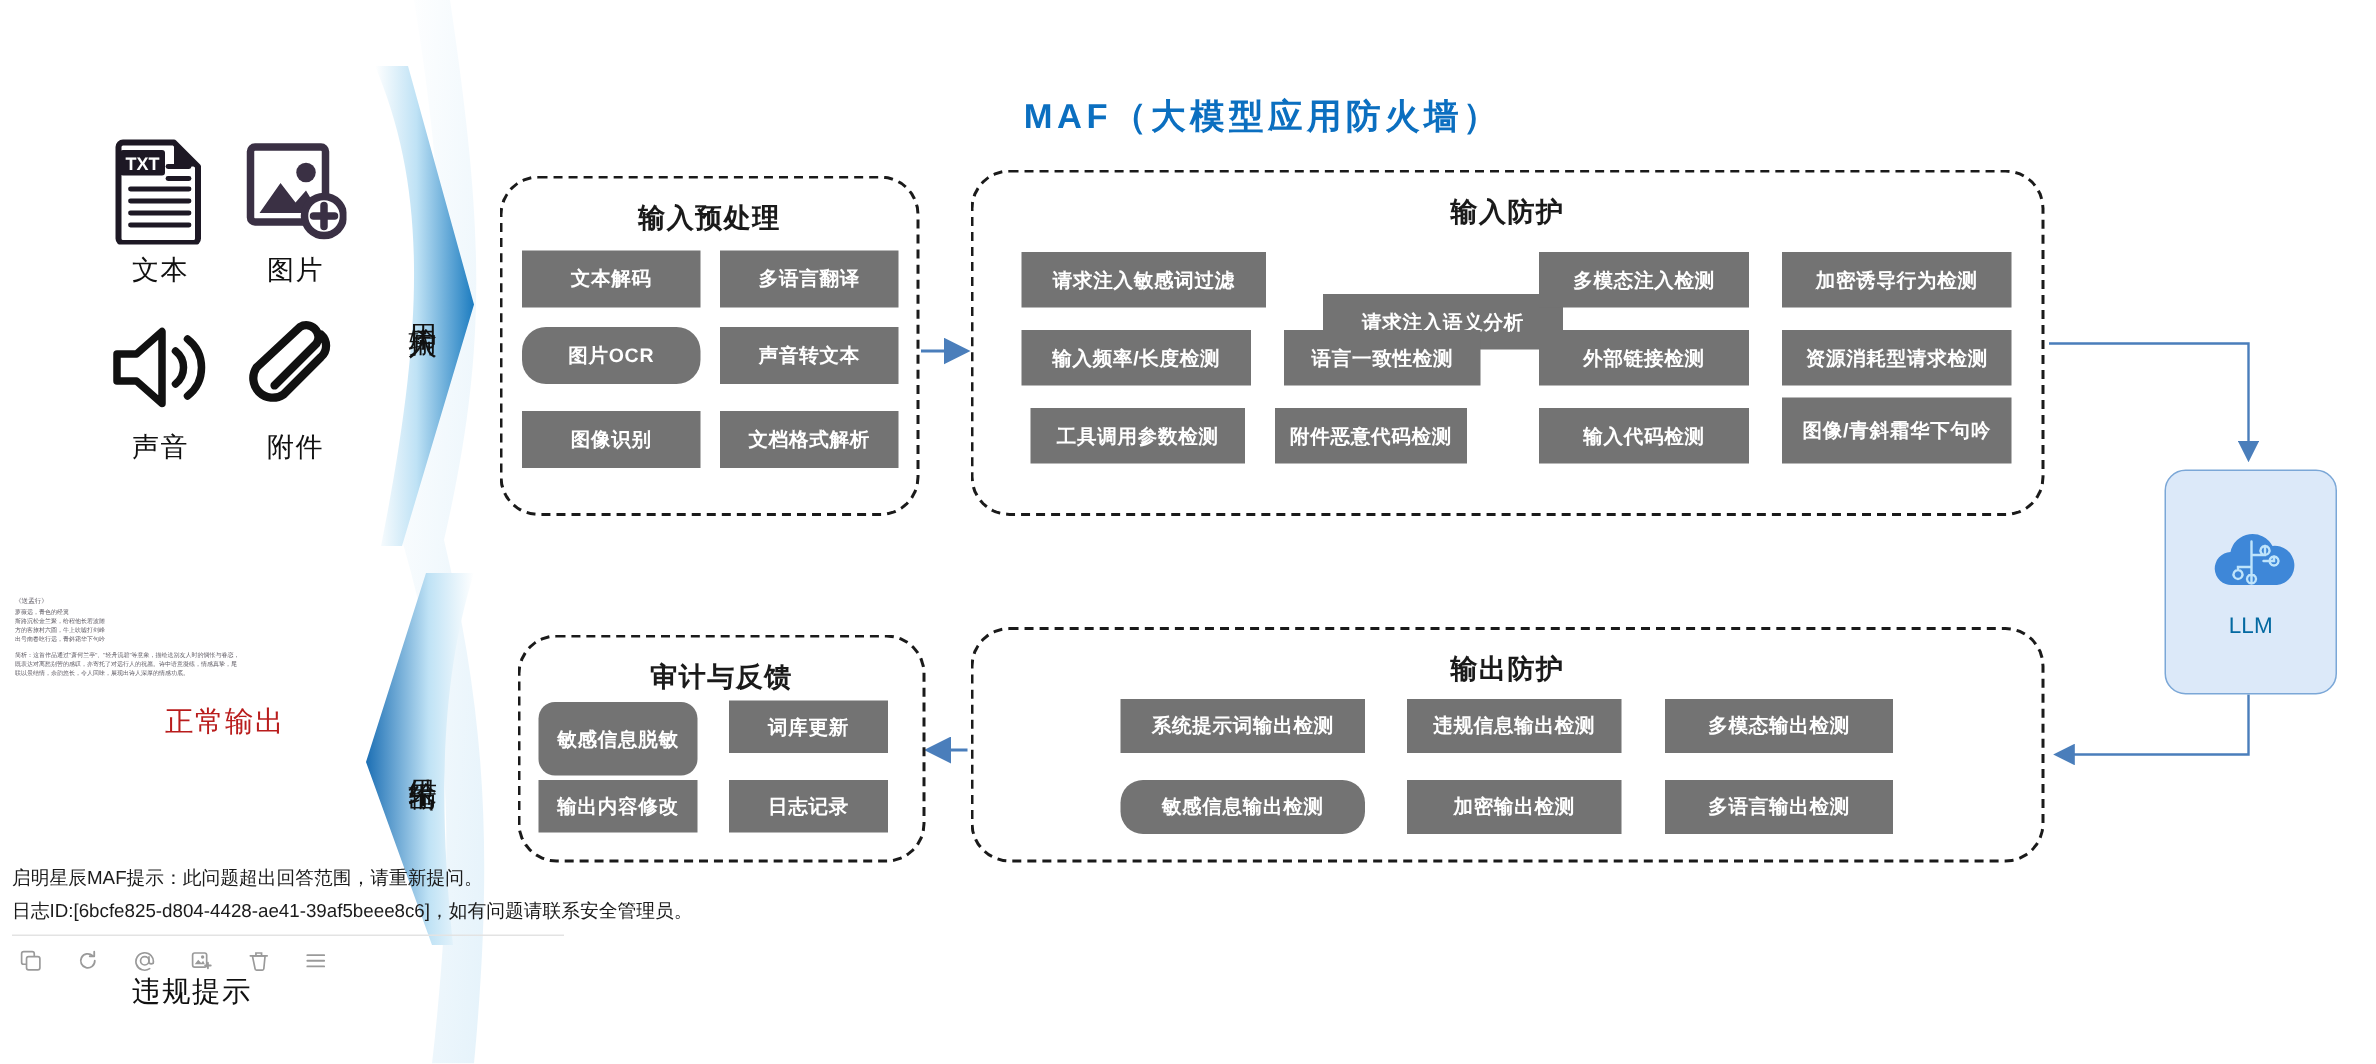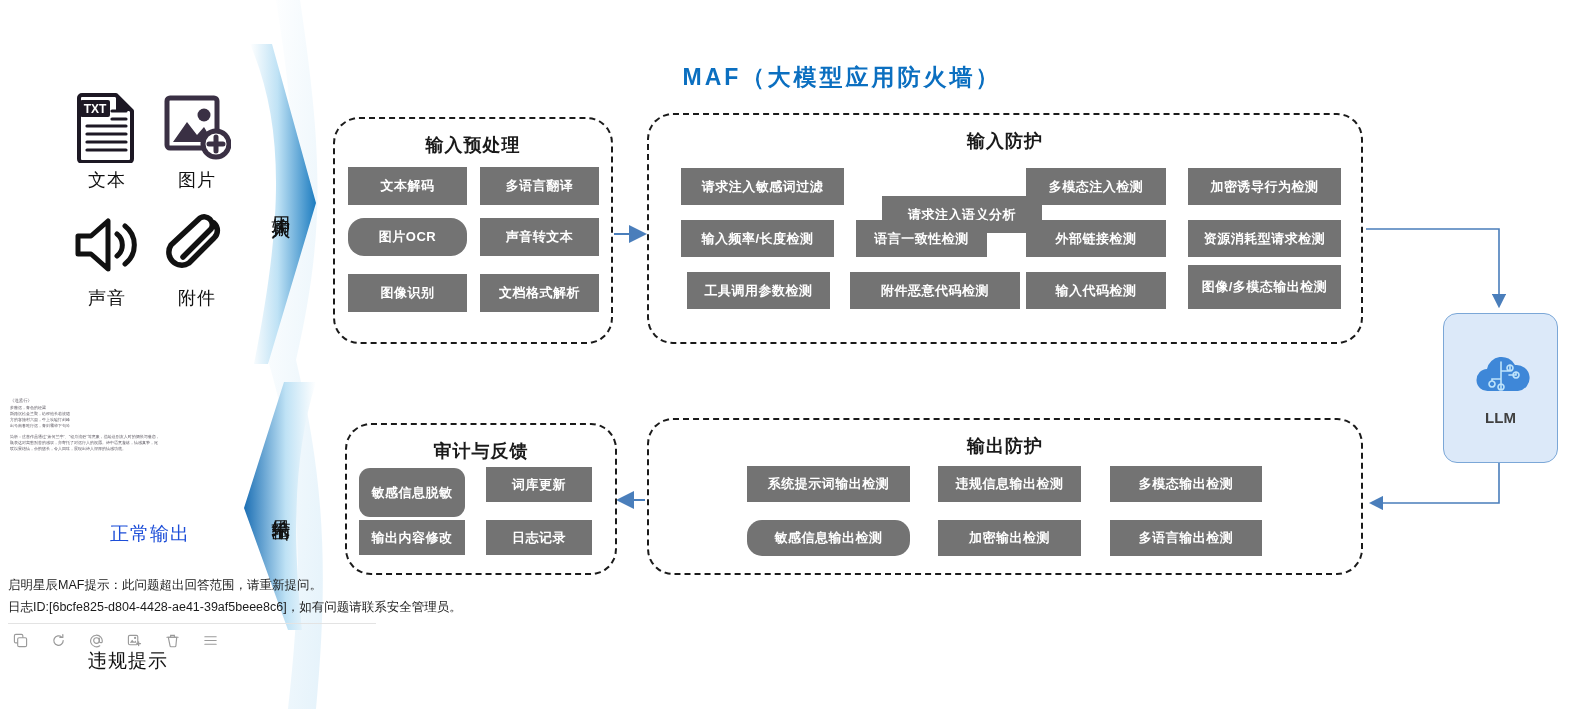--- a/index.html
+++ b/index.html
@@ -70,36 +70,36 @@
     font-size:23px;font-weight:bold;color:#0B6FC0;
     letter-spacing:3px;
   }
 
   
   #llm-box{
     position:absolute;left:1443px;top:313px;width:113px;height:148px;
     background:#DCE9F9;border:1.5px solid #7BA7D7;border-radius:14px;
     display:flex;flex-direction:column;align-items:center;justify-content:center;
   }
-  #llm-box .cap{font-size:15px;color:#404040;margin-top:8px;font-weight:bold;}
+  #llm-box .cap{font-size:15px;color:#0369a1;margin-top:8px;}
 
   
   #wires{position:absolute;left:0;top:0;width:1584px;height:709px;pointer-events:none;}
 
   
   #poem{
     position:absolute;left:10px;top:398px;width:150px;
     font-size:4px;color:#5e5a63;line-height:1.55;
     filter:blur(0.35px);
   }
   #poem .t{font-size:4.4px;}
   #poem .gap{height:4px;}
   #normal-out{
-    position:absolute;left:70px;top:521px;width:160px;
-    text-align:center;font-size:19px;color:#1d4ed8;letter-spacing:1px;
+    position:absolute;left:70px;top:468px;width:160px;
+    text-align:center;font-size:19px;color:#b91c1c;letter-spacing:1px;
   }
   #reply-block{position:absolute;left:8px;top:575px;width:380px;}
   #reply-block .line{font-size:12.5px;color:#1b1b1b;line-height:1.72;white-space:nowrap;}
   #reply-sep{margin-top:5px;border-top:1px solid #e3e3e3;width:368px;}
   #reply-tools{display:flex;gap:22px;margin-top:8px;padding-left:4px;color:#9a9a9a;}
   #reply-tools span{display:inline-flex;width:16px;height:16px;align-items:center;justify-content:center;}
   #violate-out{
     position:absolute;left:48px;top:648px;width:160px;
     text-align:center;font-size:19px;color:#111;letter-spacing:1px;
   }
@@ -234,23 +234,23 @@
   <div class="chip" style="left:882px;top:168px;width:160px;height:37px;margin-top:28px;">请求注入语义分析</div>
   <div class="chip" style="left:1026px;top:168px;width:140px;height:37px;">多模态注入检测</div>
   <div class="chip" style="left:1188px;top:168px;width:153px;height:37px;">加密诱导行为检测</div>
 
   <div class="chip" style="left:681px;top:220px;width:153px;height:37px;">输入频率/长度检测</div>
   <div class="chip" style="left:856px;top:220px;width:131px;height:37px;">语言一致性检测</div>
   <div class="chip" style="left:1026px;top:220px;width:140px;height:37px;">外部链接检测</div>
   <div class="chip" style="left:1188px;top:220px;width:153px;height:37px;">资源消耗型请求检测</div>
 
   <div class="chip" style="left:687px;top:272px;width:143px;height:37px;">工具调用参数检测</div>
-  <div class="chip" style="left:850px;top:272px;width:170px;height:37px;">附件恶意代码检测</div>
+  <div class="chip" style="left:850px;top:272px;width:128px;height:37px;">附件恶意代码检测</div>
   <div class="chip" style="left:1026px;top:272px;width:140px;height:37px;">输入代码检测</div>
-  <div class="chip" style="left:1188px;top:265px;width:153px;height:44px;">图像/多模态输出检测</div>
+  <div class="chip" style="left:1188px;top:265px;width:153px;height:44px;">图像/青斜霜华下句吟</div>
 
   <div class="panel" id="panel-audit">
     <div class="panel-title">审计与反馈</div>
   </div>
   <div class="chip" style="left:359px;top:468px;width:106px;height:49px;border-radius:11px;">敏感信息脱敏</div>
   <div class="chip" style="left:486px;top:467px;width:106px;height:35px;">词库更新</div>
   <div class="chip" style="left:359px;top:520px;width:106px;height:35px;">输出内容修改</div>
   <div class="chip" style="left:486px;top:520px;width:106px;height:35px;">日志记录</div>
 
   <div class="panel" id="panel-outprot">

